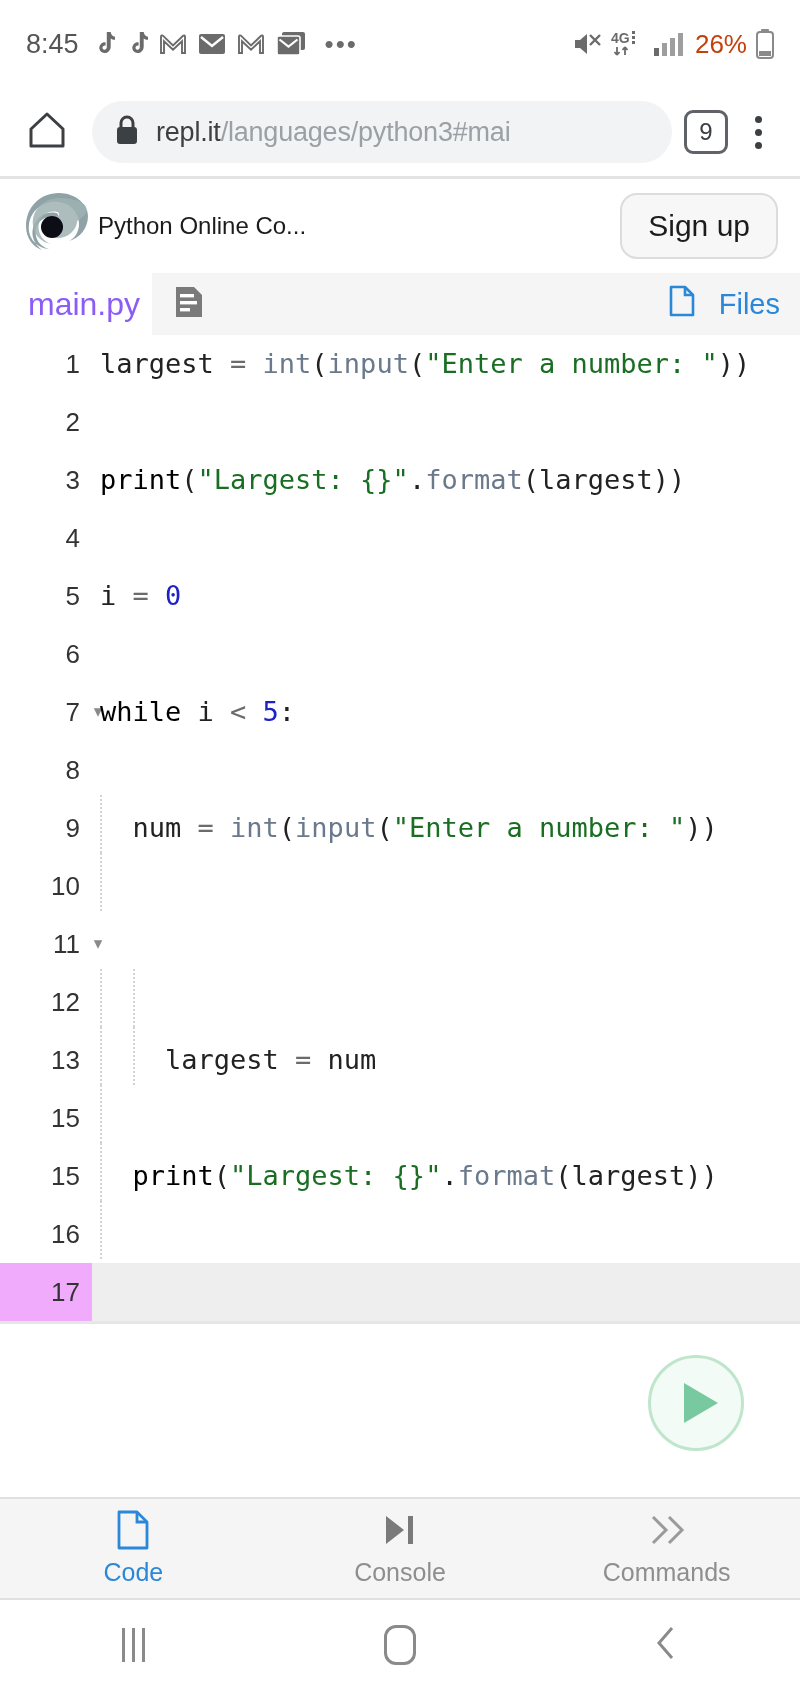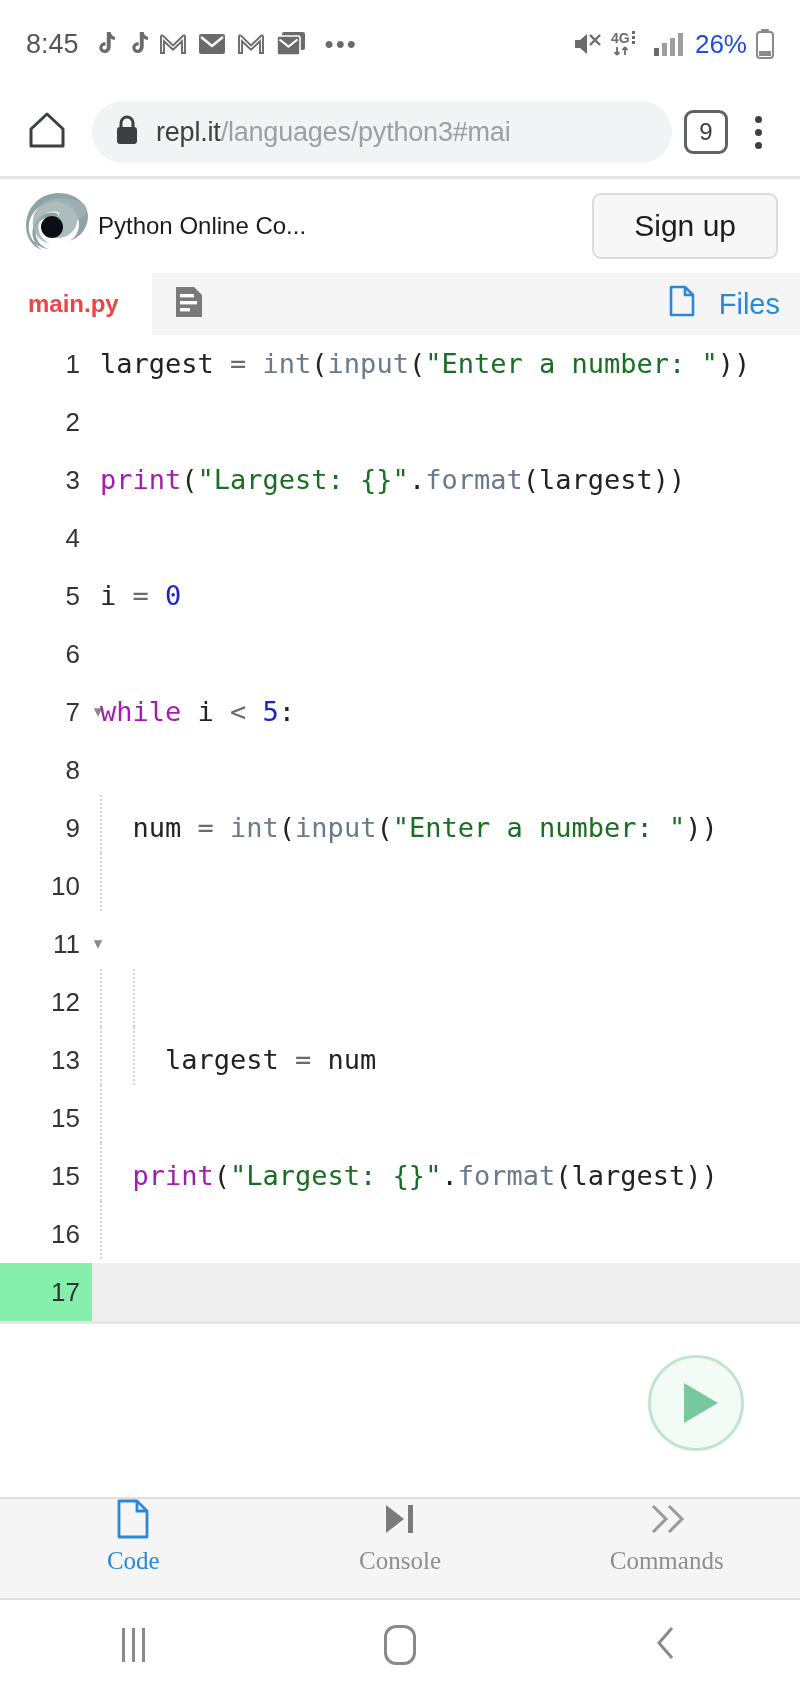--- a/index.html
+++ b/index.html
@@ -23,21 +23,21 @@
   .sb-time {
     font-size: 27px;
     letter-spacing: 0px;
     color: #555555;
     margin-right: 14px;
   }
   .sb-left-icons { display: flex; align-items: center; gap: 11px; flex: 0 0 auto; }
   .sb-right { margin-left: auto; display: flex; align-items: center; gap: 9px; }
   .sb-icon { display: inline-flex; align-items: center; justify-content: center; }
   .sb-dots { font-size: 26px; color: #6b6b6b; letter-spacing: 2px; margin-left: 8px; line-height: 1; }
-  .sb-batt-text { font-size: 26px; color: #1d4ed8; }
+  .sb-batt-text { font-size: 26px; color: #c2410c; }
 
   
   .browserbar {
     height: 88px;
     display: flex;
     align-items: center;
     padding: 0 18px;
     background: #ffffff;
   }
   .home-btn { width: 58px; display: flex; align-items: center; justify-content: center; }
@@ -88,44 +88,43 @@
     font-size: 24px;
     color: #1c1c1c;
     margin-left: 2px;
     white-space: nowrap;
     overflow: hidden;
   }
   .signup-btn {
     margin-left: auto;
     background: #f7f7f7;
     border: 2px solid #dcdcdc;
-    border-radius: 9px;
-    padding: 14px 40px;
+    border-radius: 17px;
+    padding: 14px 26px;
     font-size: 30px;
     color: #1c1c1c;
     font-family: "Liberation Sans", sans-serif;
     cursor: pointer;
     white-space: nowrap;
   }
 
   
   .editor-tabs {
     height: 62px;
     display: flex;
     align-items: stretch;
     background: #ffffff;
     position: relative;
   }
   .filename {
     width: 152px;
     display: flex; align-items: center;
     padding-left: 28px;
-    font-size: 24px;
-    color: #ef4444;
-    font-weight: bold;
+    font-size: 32px;
+    color: #8b5cf6;
   }
   .tabs-strip {
     flex: 1;
     background: #f5f5f5;
     display: flex;
     align-items: center;
     padding: 0 20px 0 14px;
   }
   .tab-icon-btn {
     width: 46px; height: 44px;
@@ -153,21 +152,21 @@
   .gutter {
     width: 92px;
     flex: 0 0 92px;
     text-align: right;
     padding-right: 12px;
     color: #333333;
     font-family: "Liberation Sans", sans-serif;
     font-size: 26px;
     position: relative;
   }
-  .code-line.active .gutter { background: #86efac; }
+  .code-line.active .gutter { background: #f0abfc; }
   .fold {
     position: absolute;
     right: -14px; top: 0;
     width: 16px;
     color: #8a8a8a;
     font-size: 17px;
     text-align: center;
   }
   .codecell {
     flex: 1;
@@ -180,21 +179,21 @@
     top: 0; left: 8px; bottom: 0;
     pointer-events: none;
   }
   .iguide {
     position: absolute;
     top: -4px;
     height: 58px;
     width: 0;
     border-left: 2px dotted #d3d3d3;
   }
-  .tok-kw   { color: #a21caf; }
+  .tok-kw   { color: #000000; }
   .tok-fn   { color: #6a7a8c; }
   .tok-str  { color: #1a6e23; }
   .tok-num  { color: #1d21c8; }
   .tok-op   { color: #6b6b6b; }
   .tok-plain{ color: #222222; }
   .caret {
     display: inline-block;
     width: 3px;
     height: 34px;
     background: #6b6b6b;
@@ -231,23 +230,22 @@
     background: #f5f5f5;
     border-top: 2px solid #e0e0e0;
     border-bottom: 2px solid #e0e0e0;
     display: flex;
   }
   .btab {
     flex: 1;
     display: flex;
     flex-direction: column;
     align-items: center;
-    justify-content: flex-start;
+    justify-content: center;
     gap: 8px;
-    font-family: Liberation Serif, serif;
   }
   .btab-label { font-size: 25px; color: #8e8e8e; }
   .btab.active .btab-label { color: #2b88d8; }
   .btab-icon { height: 40px; display: flex; align-items: center; justify-content: center; }
 
   
   .navbar {
     position: absolute;
     left: 0; right: 0; bottom: 0;
     height: 89px;

